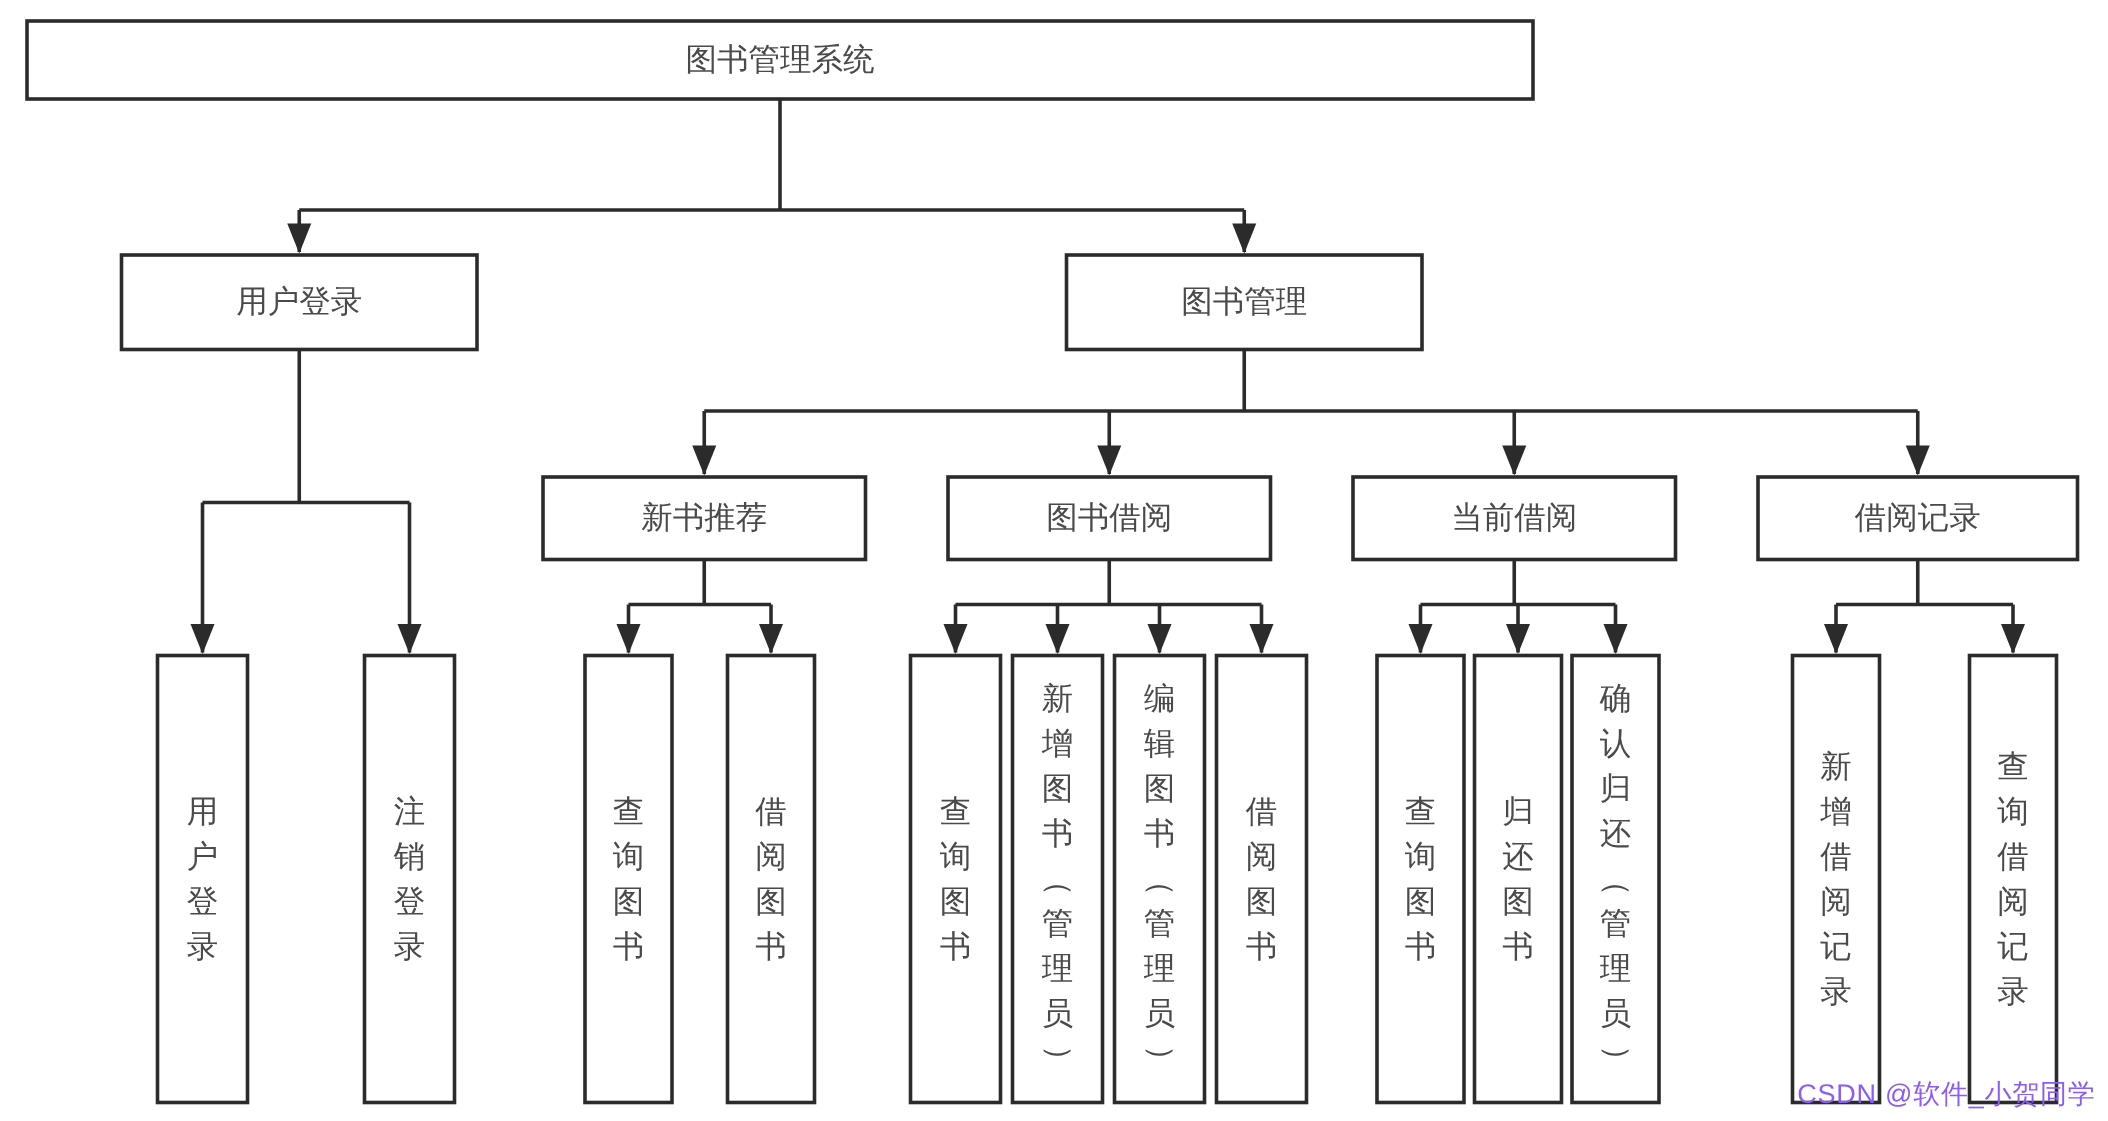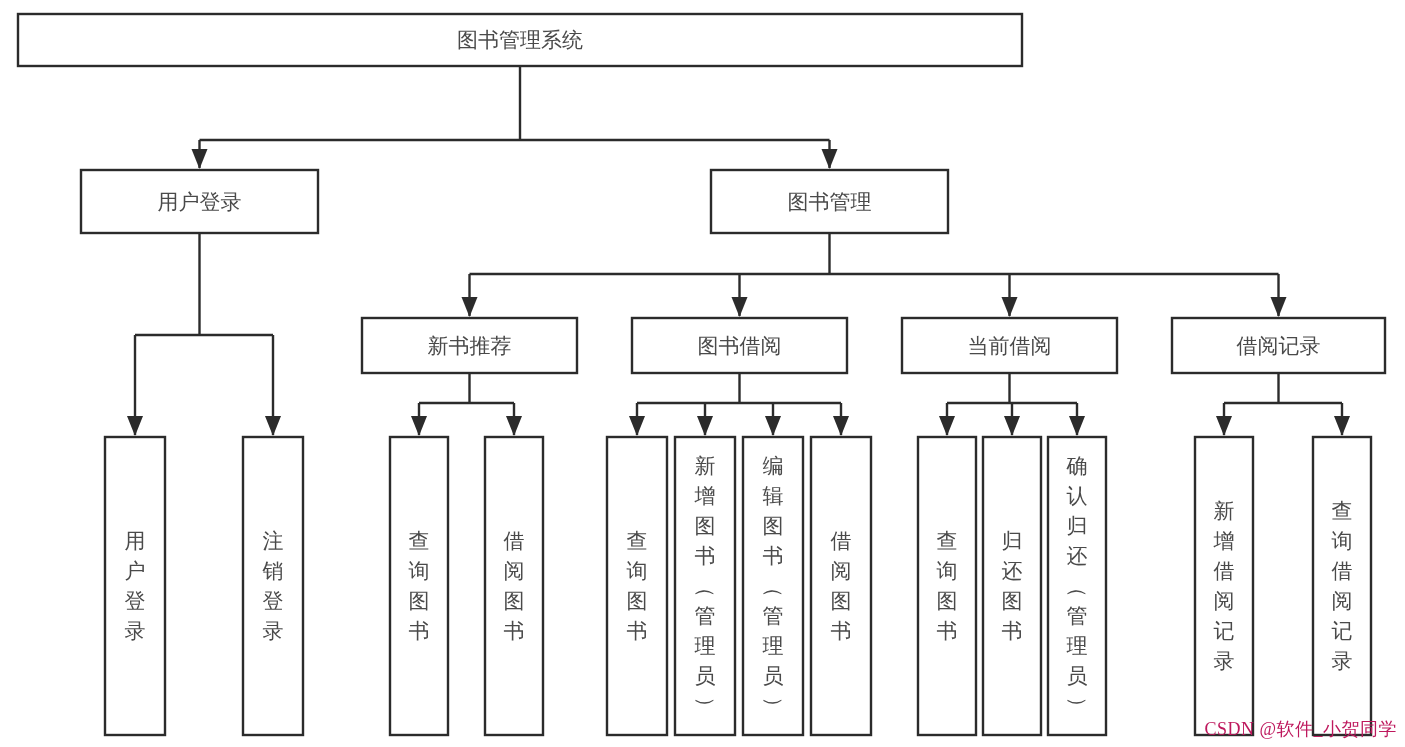--- a/index.html
+++ b/index.html
@@ -53,23 +53,23 @@
   .node-label-vertical {
     fill: #4a4a4a;
     font-family: "DejaVu Sans", "Liberation Sans", sans-serif;
     font-size: 21px;
     text-anchor: middle;
   }
   .watermark {
     position: absolute;
     right: 8px;
     bottom: 6px;
-    font-family: Liberation Serif, serif;
+    font-family: Liberation Sans, sans-serif;
     font-size: 18px;
-    color: #be185d;
+    color: #8b5cf6;
     white-space: nowrap;
     letter-spacing: 0.5px;
     pointer-events: none;
   }
 </style>
 </head>
 <body>
 
 <div id="diagram-root">
   <svg id="tree-svg" viewBox="0 0 1405 747">

